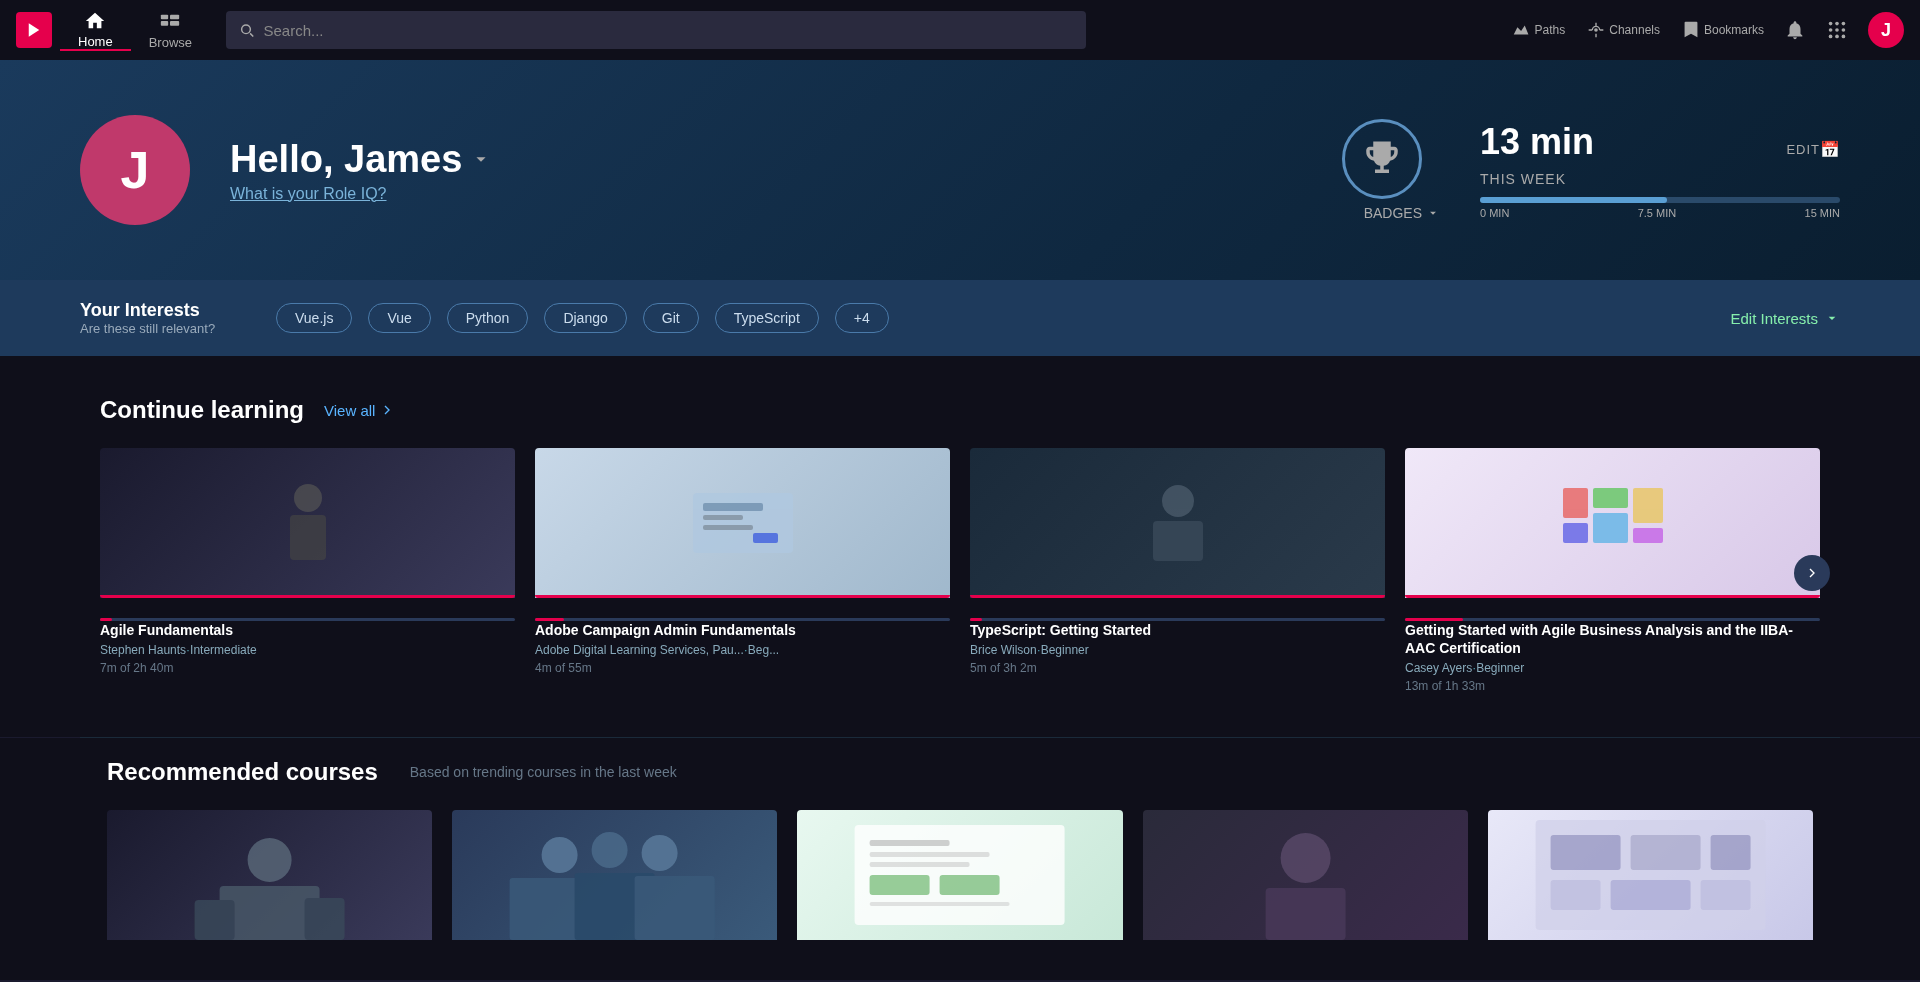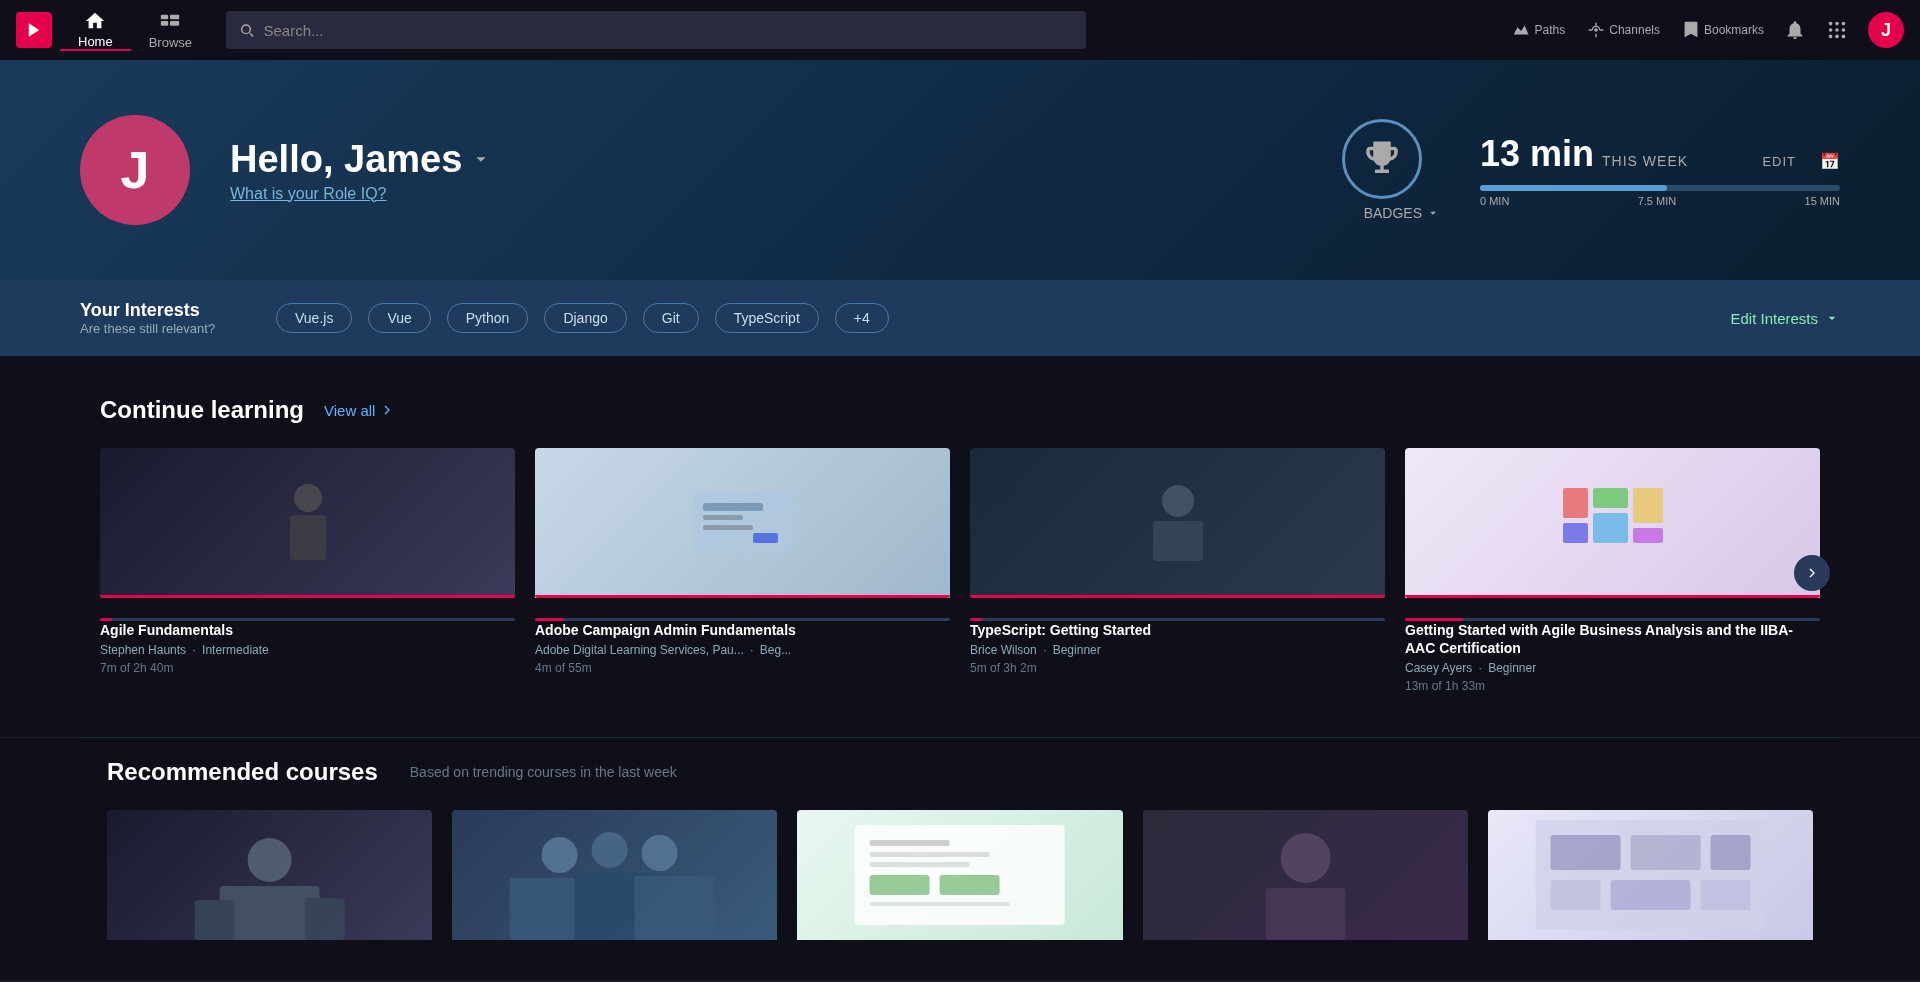--- a/index.html
+++ b/index.html
@@ -65,21 +65,21 @@
     .cards-row { display: flex; gap: 20px; overflow: hidden; position: relative; }
     .course-card { flex: 0 0 calc(25% - 15px); max-width: calc(25% - 15px); cursor: pointer; }
     .card-thumb { width: 100%; height: 150px; border-radius: 4px 4px 0 0; overflow: hidden; position: relative; }
     .card-thumb-bg { width: 100%; height: 100%; background: #2a3a4a; display: flex; align-items: center; justify-content: center; }
     .card-thumb-bg.agile { background: linear-gradient(135deg, #1a1a2e, #3a3a5a); }
     .card-thumb-bg.adobe { background: linear-gradient(135deg, #c8d8e8, #a0b8cc); }
     .card-thumb-bg.typescript { background: linear-gradient(135deg, #1a2a3a, #2a3a4a); }
     .card-thumb-bg.agile2 { background: linear-gradient(135deg, #f0e8f8, #d8c8e8); }
     .card-info { padding: 12px 0 4px; }
     .card-title { font-size: 14px; font-weight: 600; margin-bottom: 4px; line-height: 1.3; }
-    .card-meta { font-size: 12px; color: #8ab; display: flex; align-items: center; gap: 6px; flex-wrap: wrap; }
+    .card-meta { font-size: 12px; color: #8ab; display: flex; align-items: center; flex-wrap: wrap; }
     .card-meta .dot { color: #5ab; }
     .card-time { font-size: 12px; color: #678; margin-top: 4px; }
     .card-progress { height: 3px; background: #2a3a5a; margin-top: 8px; border-radius: 2px; }
     .card-progress-fill { height: 3px; background: #e5004c; border-radius: 2px; }
 
     
     .carousel-next { position: absolute; right: -10px; top: 50%; transform: translateY(-50%); width: 36px; height: 36px; background: #2a3a5a; border-radius: 50%; display: flex; align-items: center; justify-content: center; cursor: pointer; z-index: 10; }
     .carousel-next svg { width: 16px; height: 16px; fill: #fff; }
 
     
@@ -187,25 +187,25 @@
     </div>
     <div class="badges-label">
       <span>BADGES</span>
       <svg viewBox="0 0 24 24" fill="#aaa" width="14" height="14">
           <path d="M7 10l5 5 5-5z"></path>
         </svg>
     </div>
   </div>
   <div class="hero-stats">
     <div class="stats-top">
-      <div style="display:flex;align-items:baseline;gap:8px;">
+      <div style="display:flex;align-items:baseline;gap:8px;flex-direction:column;">
         <span class="stats-time">13 min</span>
         <span class="stats-week">THIS WEEK</span>
       </div>
-      <div style="display:flex;align-items:center;gap:24px;">
+      <div style="display:flex;align-items:center;gap:0;">
         <span class="edit-btn">EDIT</span>
         <span class="calendar-icon">📅</span>
       </div>
     </div>
     <div class="progress-bar-wrap">
       <div class="progress-bar-bg">
         <div class="progress-bar-fill" style="width:52%"></div>
       </div>
       <div class="progress-labels">
         <span>0 MIN</span>

